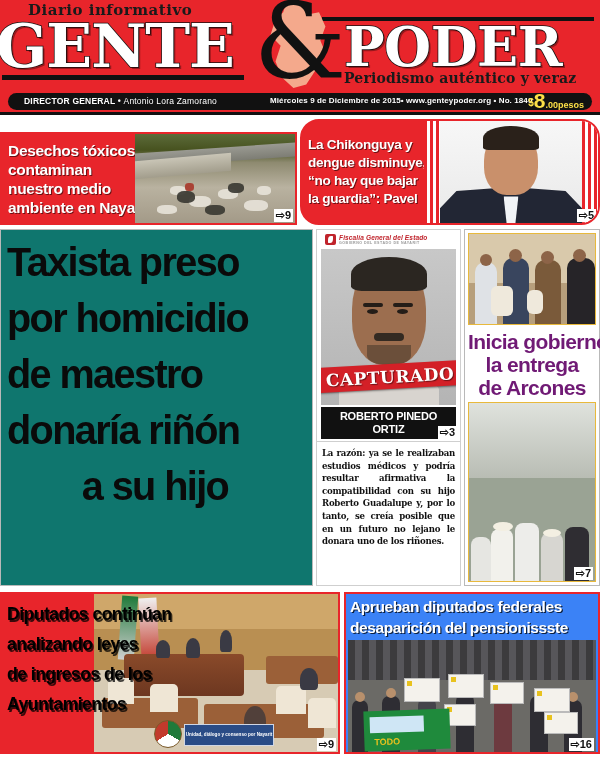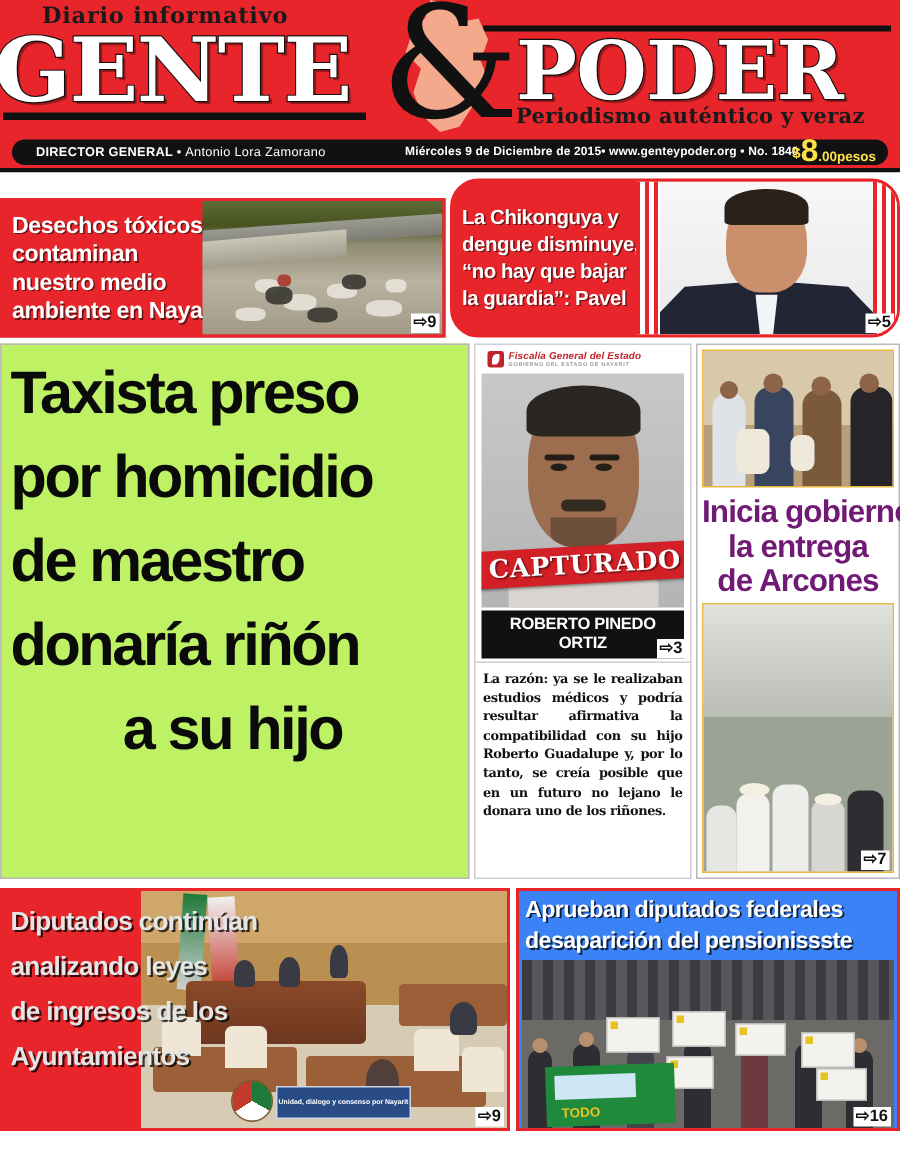--- a/index.html
+++ b/index.html
@@ -212,21 +212,21 @@
   .shirt { position:absolute; bottom:0; left:50%; transform:translateX(-50%);
     width: 26%; height: 26%; background:#f2f4f7;
     clip-path: polygon(30% 0, 70% 0, 62% 100%, 38% 100%); }
 
   
   .mainrow { display:flex; width:600px; height: 357px; }
   .main-left {
     width: 313px;
     border: 1px solid #b9b9b9;
     box-sizing: border-box;
-    background:#bef264;
+    background:#0f766e;
     padding: 4px 6px 3px 6px;
     margin-right: 3px;
   }
   .main-head {
     font-family: "Liberation Sans", sans-serif;
     font-weight: 700;
     font-size: 40px;
     line-height: 56px;
     letter-spacing: -1.6px;
     color: #0a0a0a;
@@ -392,21 +392,21 @@
   .pic-congress .ppl{position:absolute;background:#3a3a44;border-radius:50% 50% 20% 20%;}
 
   .bot-left .headline-red {
     position:absolute; left:0; top:0;
     width: 210px; height:100%;
     padding: 5px 0 0 5px;
     box-sizing:border-box;
     z-index: 3;
   }
   .bot-left .headline-red div{
-    color:#e5e5e5;
+    color:#000000;
     font-family:"Liberation Sans", sans-serif;
     font-weight:700;
     font-size: 17.5px;
     line-height: 30px;
     letter-spacing:-0.5px;
     white-space:nowrap;
     text-shadow: 1.5px 1.5px 0 rgba(0,0,0,.75);
   }
   .bl-seal {
     position:absolute; left:152px; bottom:4px; width:26px;height:26px;border-radius:50%;

